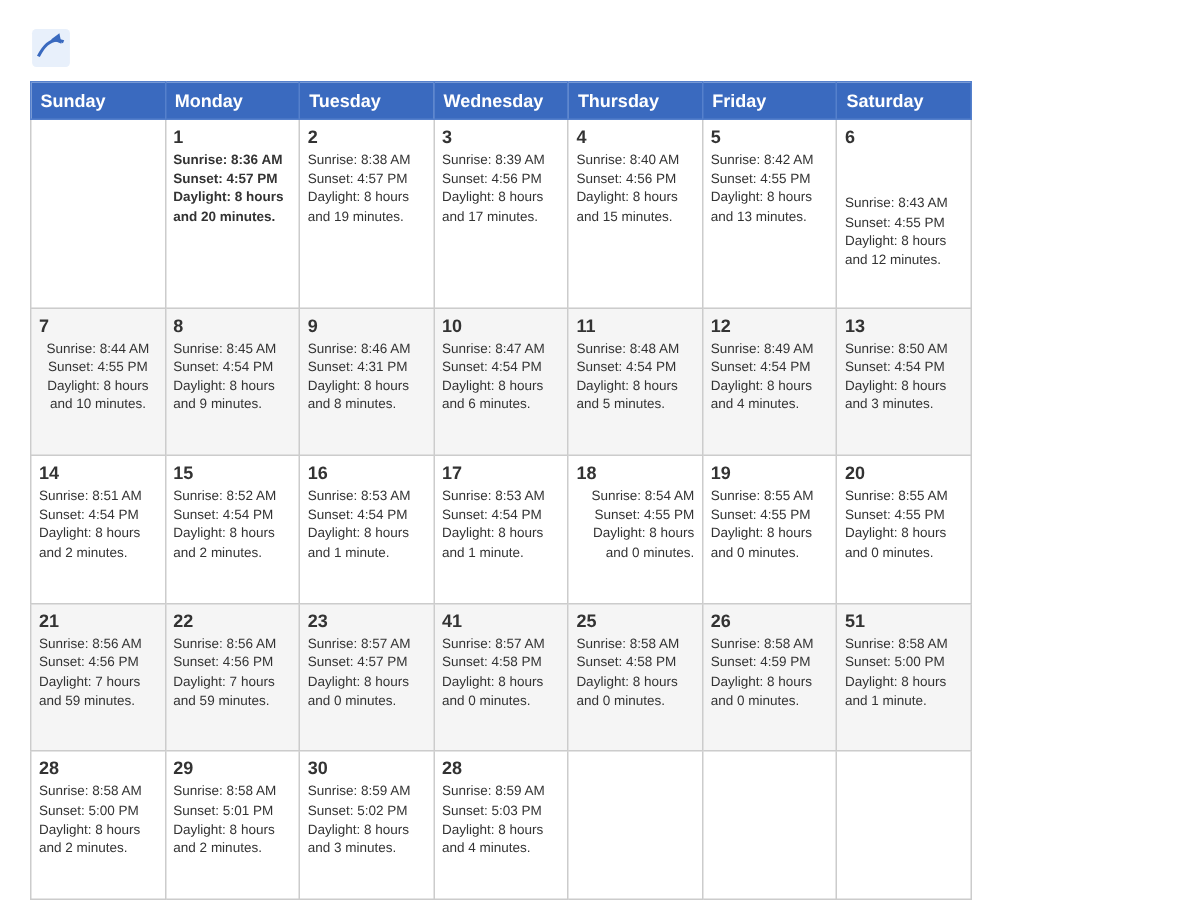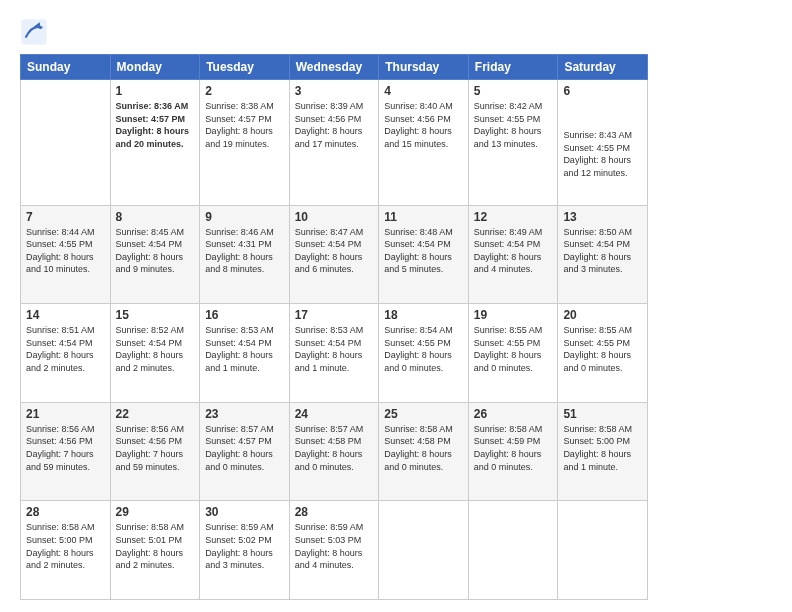--- a/index.html
+++ b/index.html
@@ -173,21 +173,21 @@
             <span class="day-number">6</span>
             <div class="day-info" style="white-space: pre-line; margin-top: 31px;">Sunrise: 8:43 AM
 Sunset: 4:55 PM
 Daylight: 8 hours
 and 12 minutes.</div>
           </td>
         </tr>
         <tr>
           <td>
             <span class="day-number">7</span>
-            <div class="day-info" style="white-space: pre-line;">Sunrise: 8:44 AM
+            <div class="day-info" style="white-space: pre-line; text-align: center;">Sunrise: 8:44 AM
 Sunset: 4:55 PM
 Daylight: 8 hours
 and 10 minutes.</div>
           </td>
           <td>
             <span class="day-number">8</span>
             <div class="day-info" style="white-space: pre-line;">Sunrise: 8:45 AM
 Sunset: 4:54 PM
 Daylight: 8 hours
 and 9 minutes.</div>
@@ -252,21 +252,21 @@
           </td>
           <td>
             <span class="day-number">17</span>
             <div class="day-info" style="white-space: pre-line;">Sunrise: 8:53 AM
 Sunset: 4:54 PM
 Daylight: 8 hours
 and 1 minute.</div>
           </td>
           <td>
             <span class="day-number">18</span>
-            <div class="day-info" style="white-space: pre-line;">Sunrise: 8:54 AM
+            <div class="day-info" style="white-space: pre-line; text-align: right;">Sunrise: 8:54 AM
 Sunset: 4:55 PM
 Daylight: 8 hours
 and 0 minutes.</div>
           </td>
           <td>
             <span class="day-number">19</span>
             <div class="day-info" style="white-space: pre-line;">Sunrise: 8:55 AM
 Sunset: 4:55 PM
 Daylight: 8 hours
 and 0 minutes.</div>
@@ -295,21 +295,21 @@
 and 59 minutes.</div>
           </td>
           <td>
             <span class="day-number">23</span>
             <div class="day-info" style="white-space: pre-line;">Sunrise: 8:57 AM
 Sunset: 4:57 PM
 Daylight: 8 hours
 and 0 minutes.</div>
           </td>
           <td>
-            <span class="day-number">24</span>
+            <span class="day-number">41</span>
             <div class="day-info" style="white-space: pre-line;">Sunrise: 8:57 AM
 Sunset: 4:58 PM
 Daylight: 8 hours
 and 0 minutes.</div>
           </td>
           <td>
             <span class="day-number">25</span>
             <div class="day-info" style="white-space: pre-line;">Sunrise: 8:58 AM
 Sunset: 4:58 PM
 Daylight: 8 hours

